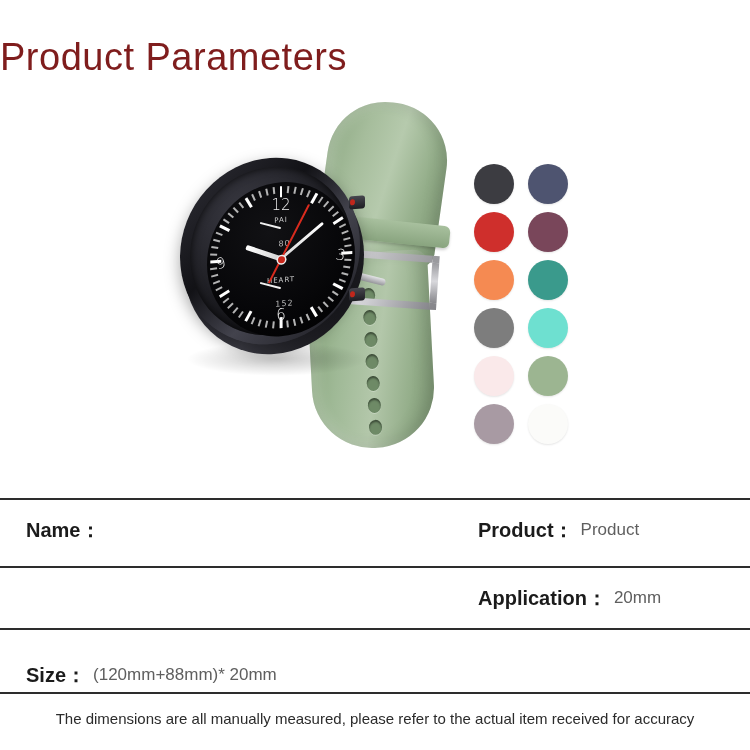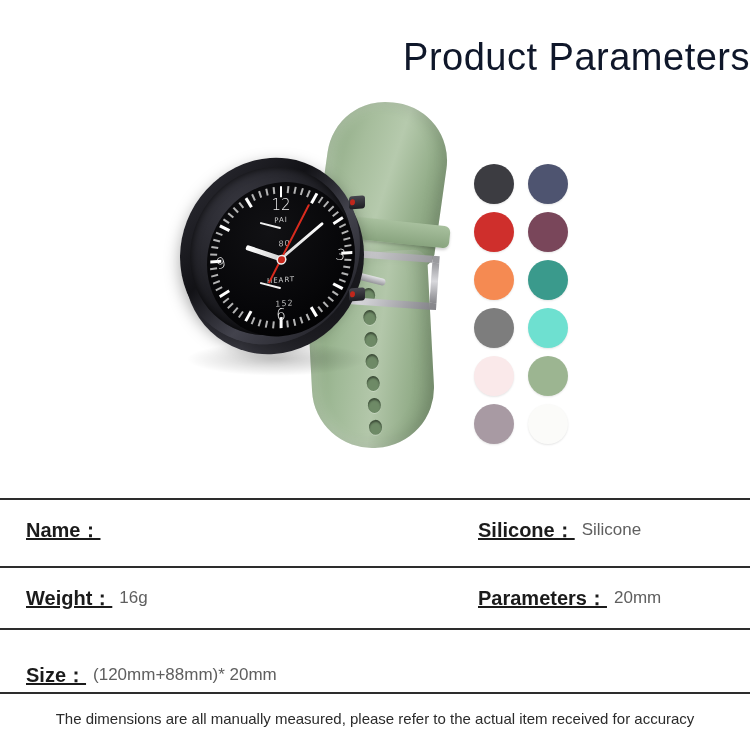--- a/index.html
+++ b/index.html
@@ -15,25 +15,25 @@
     overflow: hidden;
     color: #1a1a1a;
   }
 
   
   .page-title {
     position: absolute;
     top: 36px;
     left: 0;
     width: 750px;
-    text-align: right;
+    text-align: left;
     font-size: 38px;
     font-weight: 400;
     letter-spacing: 0.5px;
-    color: #0f172a;
+    color: #7f1d1d;
   }
 
   
   .hero {
     position: absolute;
     top: 100px;
     left: 0;
     width: 750px;
     height: 390px;
   }
@@ -297,21 +297,20 @@
     height: 60px;
     white-space: nowrap;
   }
   .cell-left { left: 26px; }
   .cell-right { left: 478px; }
   .lbl {
     font-size: 20px;
     font-weight: 700;
     color: #1b1b1b;
     letter-spacing: 0px;
-    text-decoration: underline;
   }
   .val {
     font-size: 17px;
     color: #5f5f5f;
     margin-left: 7px;
     font-weight: 400;
   }
   .footnote {
     position: absolute;
     left: 0;
@@ -464,34 +463,30 @@
   </div>
 </div>
 
 <div class="rule" style="top:498px"></div>
 
 <div class="spec-row" style="top:500px">
   <div class="cell cell-left">
     <span class="lbl">Name：</span>
   </div>
   <div class="cell cell-right">
-    <span class="lbl">Silicone：</span>
-    <span class="val">Silicone</span>
+    <span class="lbl">Product：</span>
+    <span class="val">Product</span>
   </div>
 </div>
 
 <div class="rule" style="top:566px"></div>
 
 <div class="spec-row" style="top:568px">
-  <div class="cell cell-left">
-    <span class="lbl">Weight：</span>
-    <span class="val">16g</span>
-  </div>
   <div class="cell cell-right">
-    <span class="lbl">Parameters：</span>
+    <span class="lbl">Application：</span>
     <span class="val">20mm</span>
   </div>
 </div>
 
 <div class="rule" style="top:628px"></div>
 
 <div class="spec-row" style="top:645px">
   <div class="cell cell-left">
     <span class="lbl">Size：</span>
     <span class="val">(120mm+88mm)* 20mm</span>

